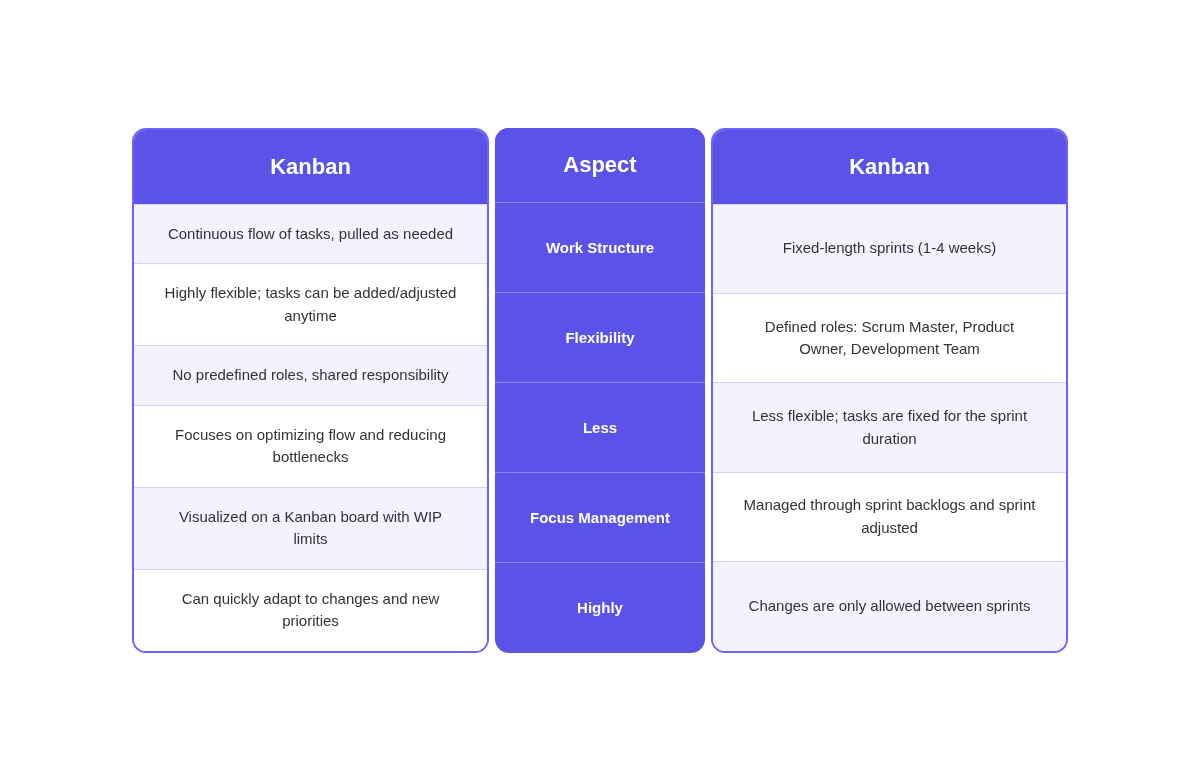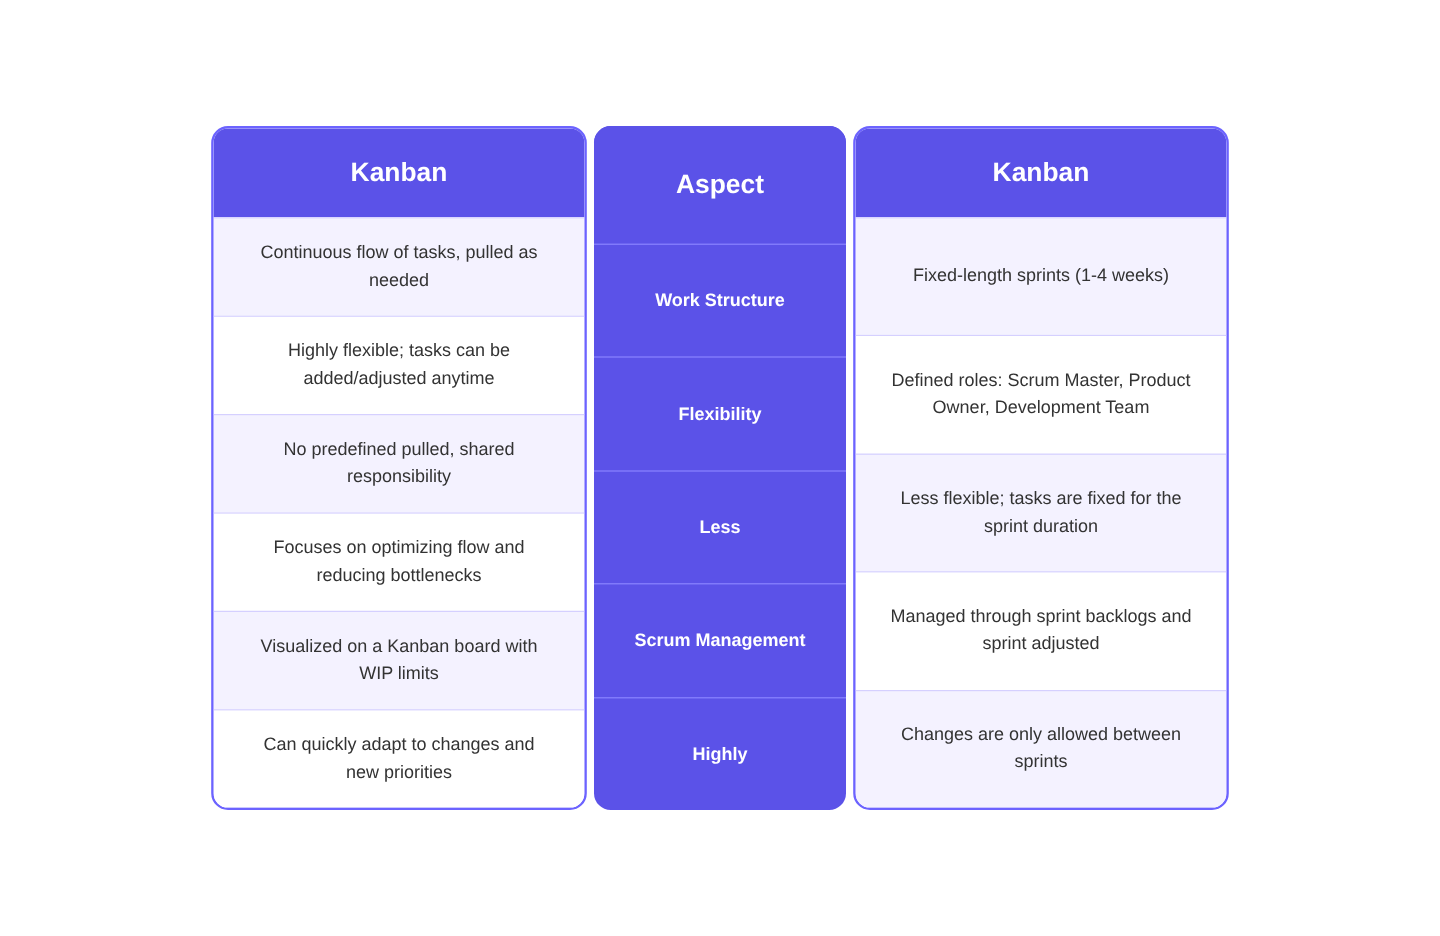--- a/index.html
+++ b/index.html
@@ -13,21 +13,21 @@
       width: 1200px;
       height: 780px;
       overflow: hidden;
     }
 
     .outer-wrap {
       display: flex;
       gap: 0;
       align-items: stretch;
       position: relative;
-      width: 848px;
+      width: 936px;
     }
 
     .side-col {
       flex: 1;
       border: 2.5px solid #6c63ff;
       border-radius: 14px;
       overflow: hidden;
       display: flex;
       flex-direction: column;
     }
@@ -52,21 +52,21 @@
       padding: 24px 16px;
       flex-shrink: 0;
     }
 
     .center-header {
       background: #5b52e8;
       color: white;
       font-size: 22px;
       font-weight: 700;
       text-align: center;
-      padding: 36px 16px;
+      padding: 24px 16px;
       flex-shrink: 0;
     }
 
     .rows-container {
       display: flex;
       flex-direction: column;
       flex: 1;
     }
 
     .side-row {
@@ -105,34 +105,34 @@
 </head>
 <body>
 
 <div class="outer-wrap">
 
   <div class="side-col">
     <div class="col-header">Kanban</div>
     <div class="rows-container">
     <div class="side-row">Continuous flow of tasks, pulled as needed</div>
         <div class="side-row">Highly flexible; tasks can be added/adjusted anytime</div>
-        <div class="side-row">No predefined pulled, shared responsibility</div>
+        <div class="side-row">No predefined roles, shared responsibility</div>
         <div class="side-row">Focuses on optimizing flow and reducing bottlenecks</div>
         <div class="side-row">Visualized on a Kanban board with WIP limits</div>
         <div class="side-row">Can quickly adapt to changes and new priorities</div>
       </div>
   </div>
 
   <div class="center-col">
     <div class="center-header">Aspect</div>
     <div class="rows-container">
     <div class="center-row">Work Structure</div>
         <div class="center-row">Flexibility</div>
         <div class="center-row">Less</div>
-        <div class="center-row">Scrum Management</div>
+        <div class="center-row">Focus Management</div>
         <div class="center-row">Highly</div>
       </div>
   </div>
 
   <div class="side-col">
     <div class="col-header">Kanban</div>
     <div class="rows-container">
     <div class="side-row">Fixed-length sprints (1-4 weeks)</div>
         <div class="side-row">Defined roles: Scrum Master, Product Owner, Development Team</div>
         <div class="side-row">Less flexible; tasks are fixed for the sprint duration</div>

